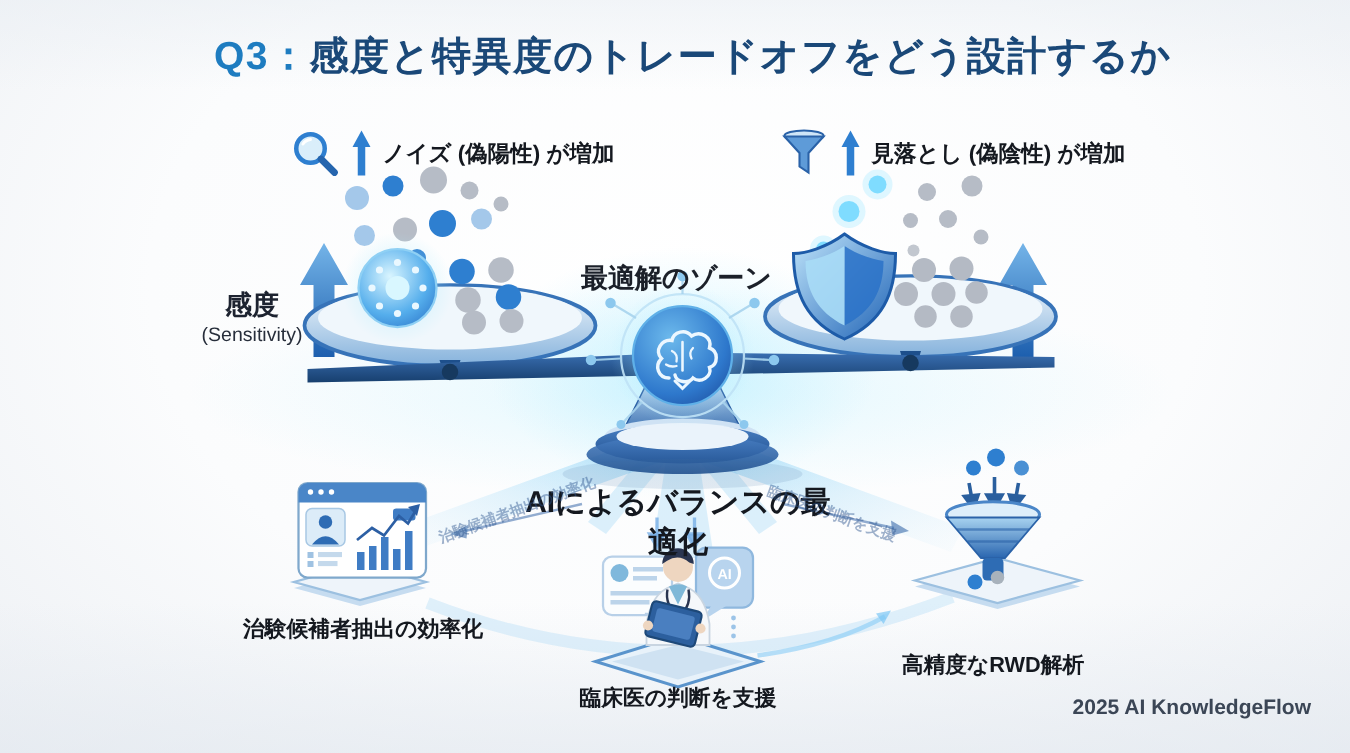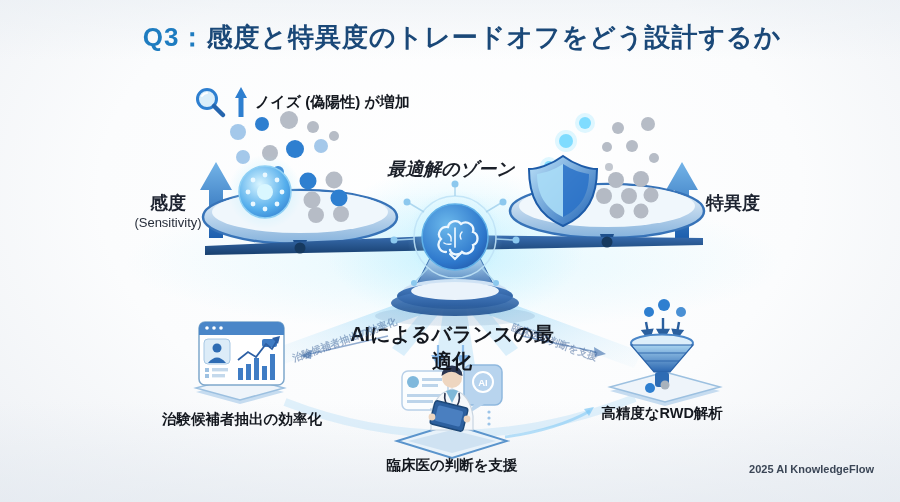--- a/index.html
+++ b/index.html
@@ -12,26 +12,26 @@
   }
   .abs{position:absolute;}
   .title{left:0;right:0;top:20px;text-align:center;font-size:26px;font-weight:bold;letter-spacing:1px;}
   .title .q{color:#1e7cc0;margin-left:24px;}
   .title .main{color:#1a4878;}
   .ann{display:flex;align-items:center;gap:7px;height:38px;text-align:center;}
   .ann-label{font-size:15px;font-weight:bold;color:#14181f;white-space:nowrap;}
   .axis{width:130px;text-align:center;line-height:1.25;}
   .axis .jp{font-size:18px;font-weight:bold;color:#1d2330;}
   .axis .en{font-size:13px;font-weight:400;color:#272e3b;}
-  .zone-label{left:366px;top:157px;width:170px;text-align:center;font-size:18px;font-weight:bold;color:#1b2029;font-style:italic;}
+  .zone-label{left:366px;top:173px;width:170px;text-align:center;font-size:18px;font-weight:bold;color:#1b2029;}
   .pan-cap{width:170px;text-align:center;font-size:15px;font-weight:bold;color:#14181f;}
   .opt-label{left:347px;top:321px;width:210px;text-align:center;font-size:20px;font-weight:bold;color:#14181f;}
   .outcome{width:180px;text-align:center;font-size:14.5px;font-weight:bold;color:#14181f;}
   .beam-wm{font-size:10px;font-weight:600;color:rgba(44,84,142,.45);white-space:nowrap;transform-origin:left center;}
-  .credit{right:26px;top:463px;font-size:11px;font-weight:600;color:#3b4656;}
+  .credit{right:26px;top:463px;font-size:14px;font-weight:600;color:#3b4656;}
   svg{display:block;}
 </style>
 </head>
 <body>
 
 <div class="stage">
 
   <svg class="abs" style="left:0;top:0" width="900" height="502" viewBox="0 0 900 502">
     <defs>
       <linearGradient id="arrowG" x1="0" y1="0" x2="0" y2="1">
@@ -346,36 +346,45 @@
       <circle cx="14" cy="14" r="9.5" fill="rgba(190,225,248,.55)" stroke="#2e7fd0" stroke-width="3"></circle>
       <path d="M9,11 a7,7 0 0 1 5,-3" fill="none" stroke="#ffffff" stroke-width="2" stroke-linecap="round"></path>
       <line x1="21" y1="21" x2="30" y2="30" stroke="#2565ae" stroke-width="4.5" stroke-linecap="round"></line>
     </svg>
     <svg width="14" height="32" viewBox="0 0 14 32">
       <path d="M7,1 L13,12 L9.5,12 L9.5,31 L4.5,31 L4.5,12 L1,12 Z" fill="#2e7fd0"></path>
     </svg>
     <span class="ann-label">ノイズ (偽陽性) が増加</span>
   </div>
 
+  <div class="abs ann" style="left:521px;top:83px">
+    <svg width="32" height="32" viewBox="0 0 32 32">
+      <ellipse cx="15" cy="4.5" rx="13" ry="3.5" fill="#cfe6f8" stroke="#2a62a8" stroke-width="1.4"></ellipse>
+      <path d="M2,5 L28,5 L18,16 L18,29 L12,25 L12,16 Z" fill="#5e9bd8" stroke="#2a62a8" stroke-width="1.4"></path>
+    </svg>
+    <svg width="14" height="32" viewBox="0 0 14 32">
+      <path d="M7,1 L13,12 L9.5,12 L9.5,31 L4.5,31 L4.5,12 L1,12 Z" fill="#2e7fd0"></path>
+    </svg>
+    <span class="ann-label">見落とし (偽陰性) が増加</span>
+  </div>
 
   <div class="abs axis" style="left:103px;top:192px">
     <div class="jp">感度</div>
     <div class="en">(Sensitivity)</div>
   </div>
 
   <div class="abs axis" style="left:668px;top:192px">
-    <div class="jp">特異度</div>
   </div>
 
   <div class="abs zone-label">最適解のゾーン</div>
 
 
   <div class="abs opt-label">AIによるバランスの最適化</div>
 
   <div class="abs beam-wm" style="left:293px;top:352px;transform:rotate(-20deg)">治験候補者抽出の効率化</div>
   <div class="abs beam-wm" style="left:512px;top:320px;transform:rotate(20deg)">臨床医の判断を支援</div>
 
   <div class="abs outcome" style="left:152px;top:410px">治験候補者抽出の効率化</div>
   <div class="abs outcome" style="left:362px;top:456px">臨床医の判断を支援</div>
-  <div class="abs outcome" style="left:572px;top:404px">高精度なRWD解析</div>
+  <div class="abs outcome" style="left:572px;top:434px">高精度なRWD解析</div>
 
   <div class="abs credit">2025 AI KnowledgeFlow</div>
 </div>
 
 </body></html>

